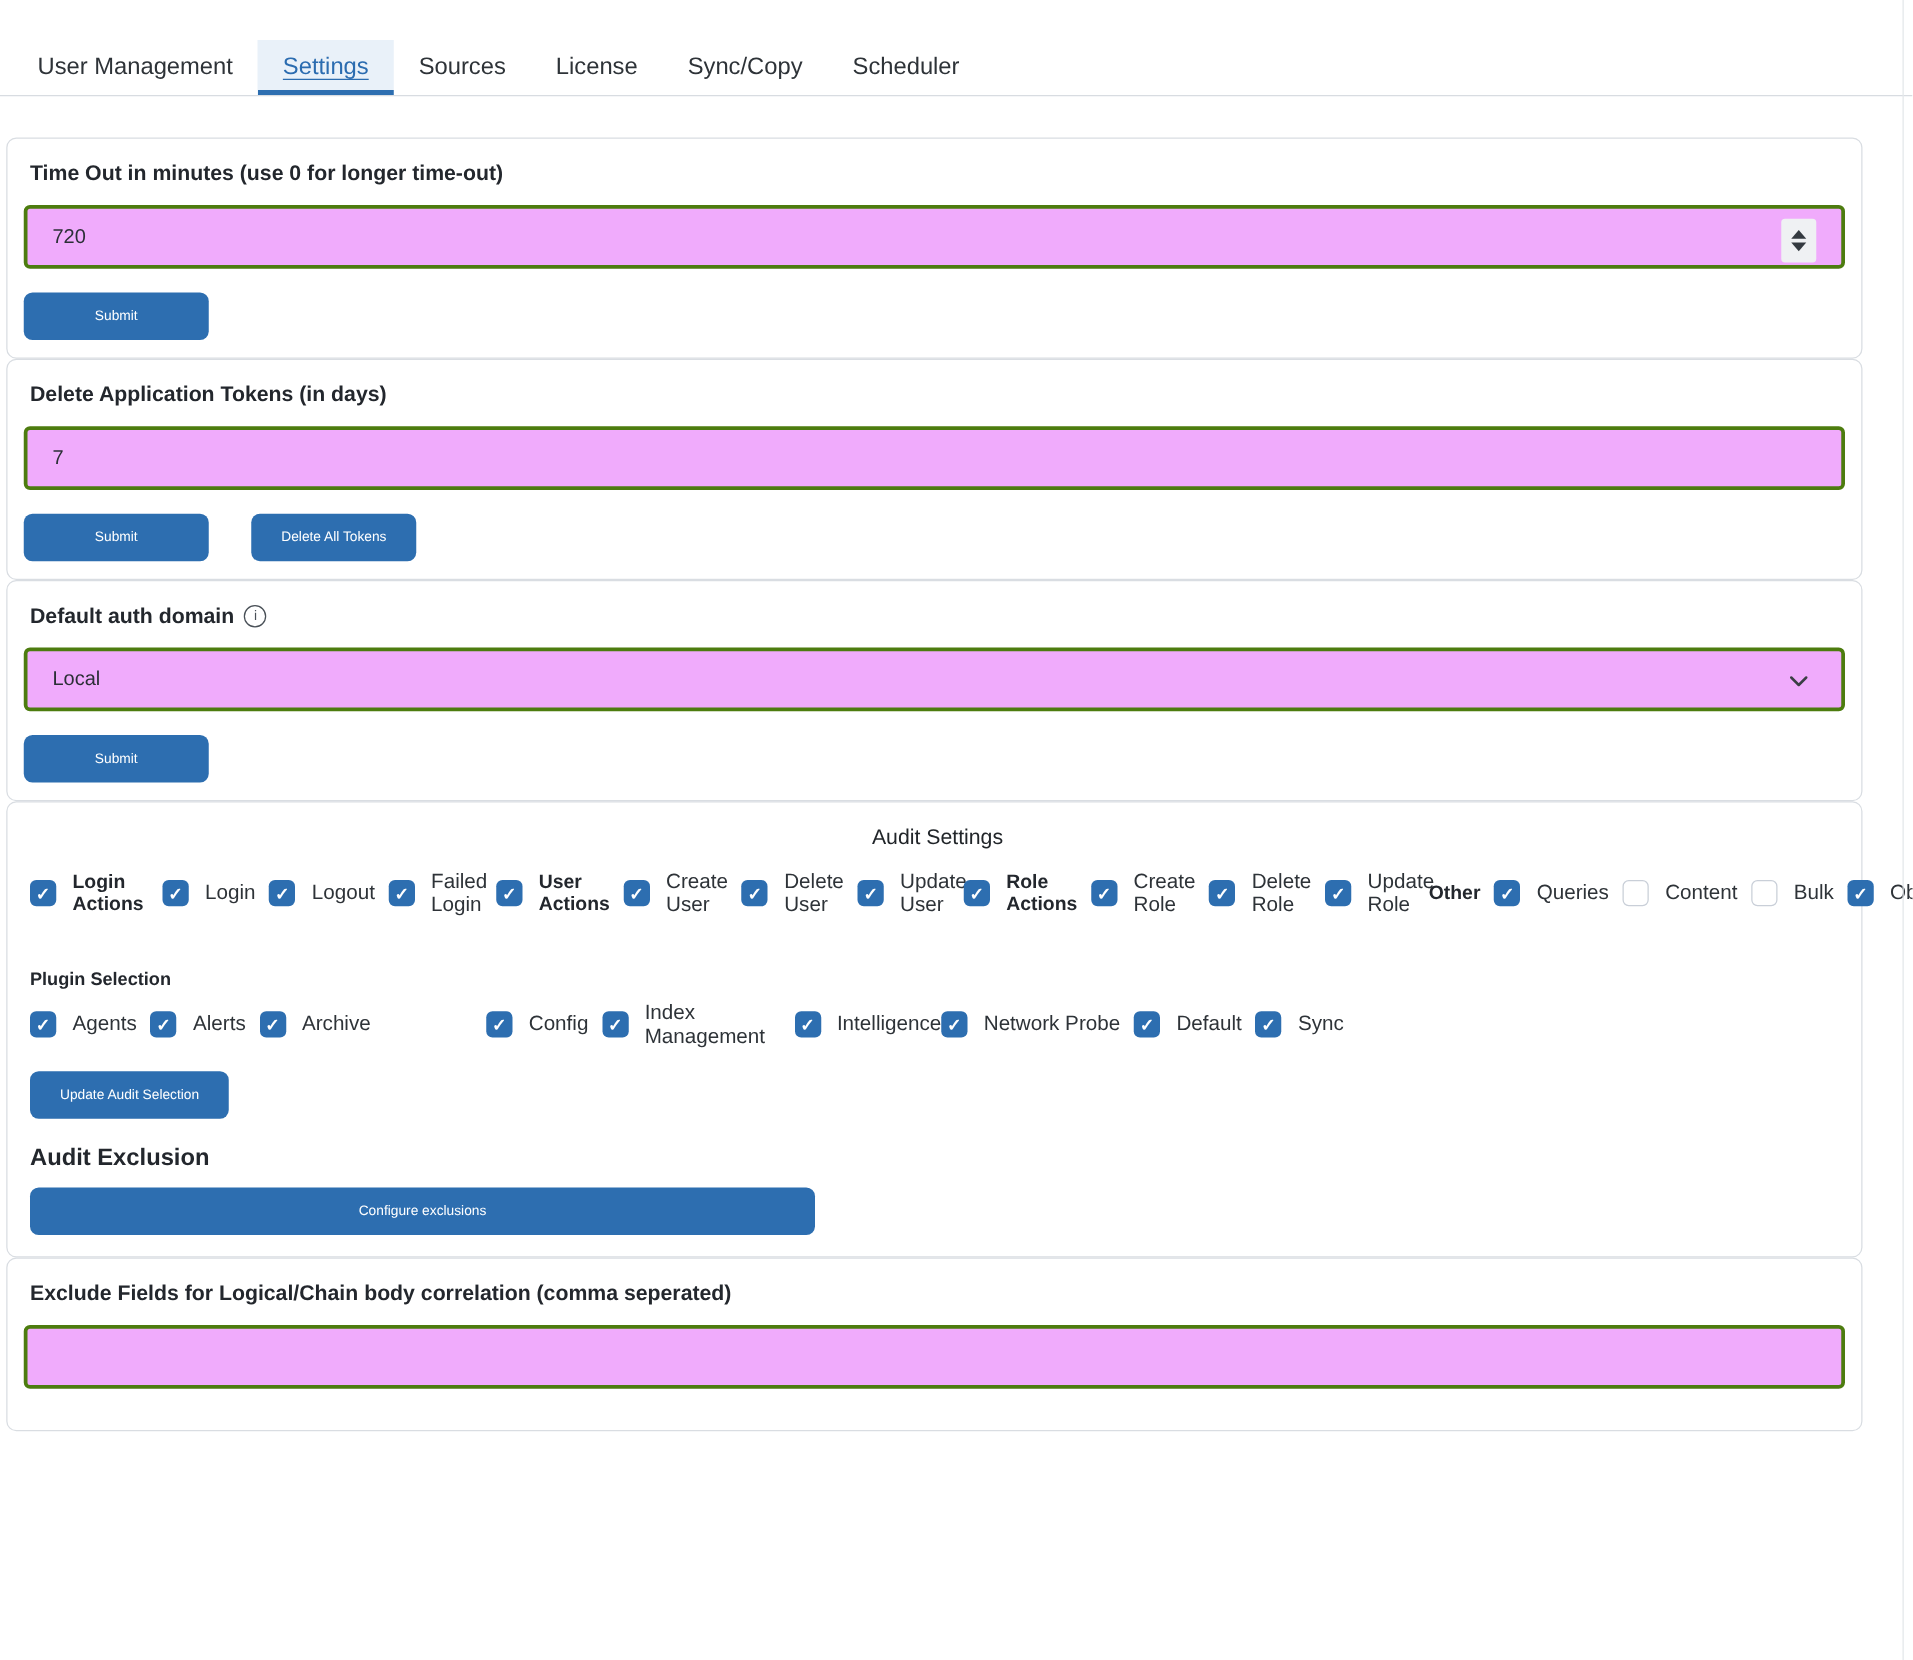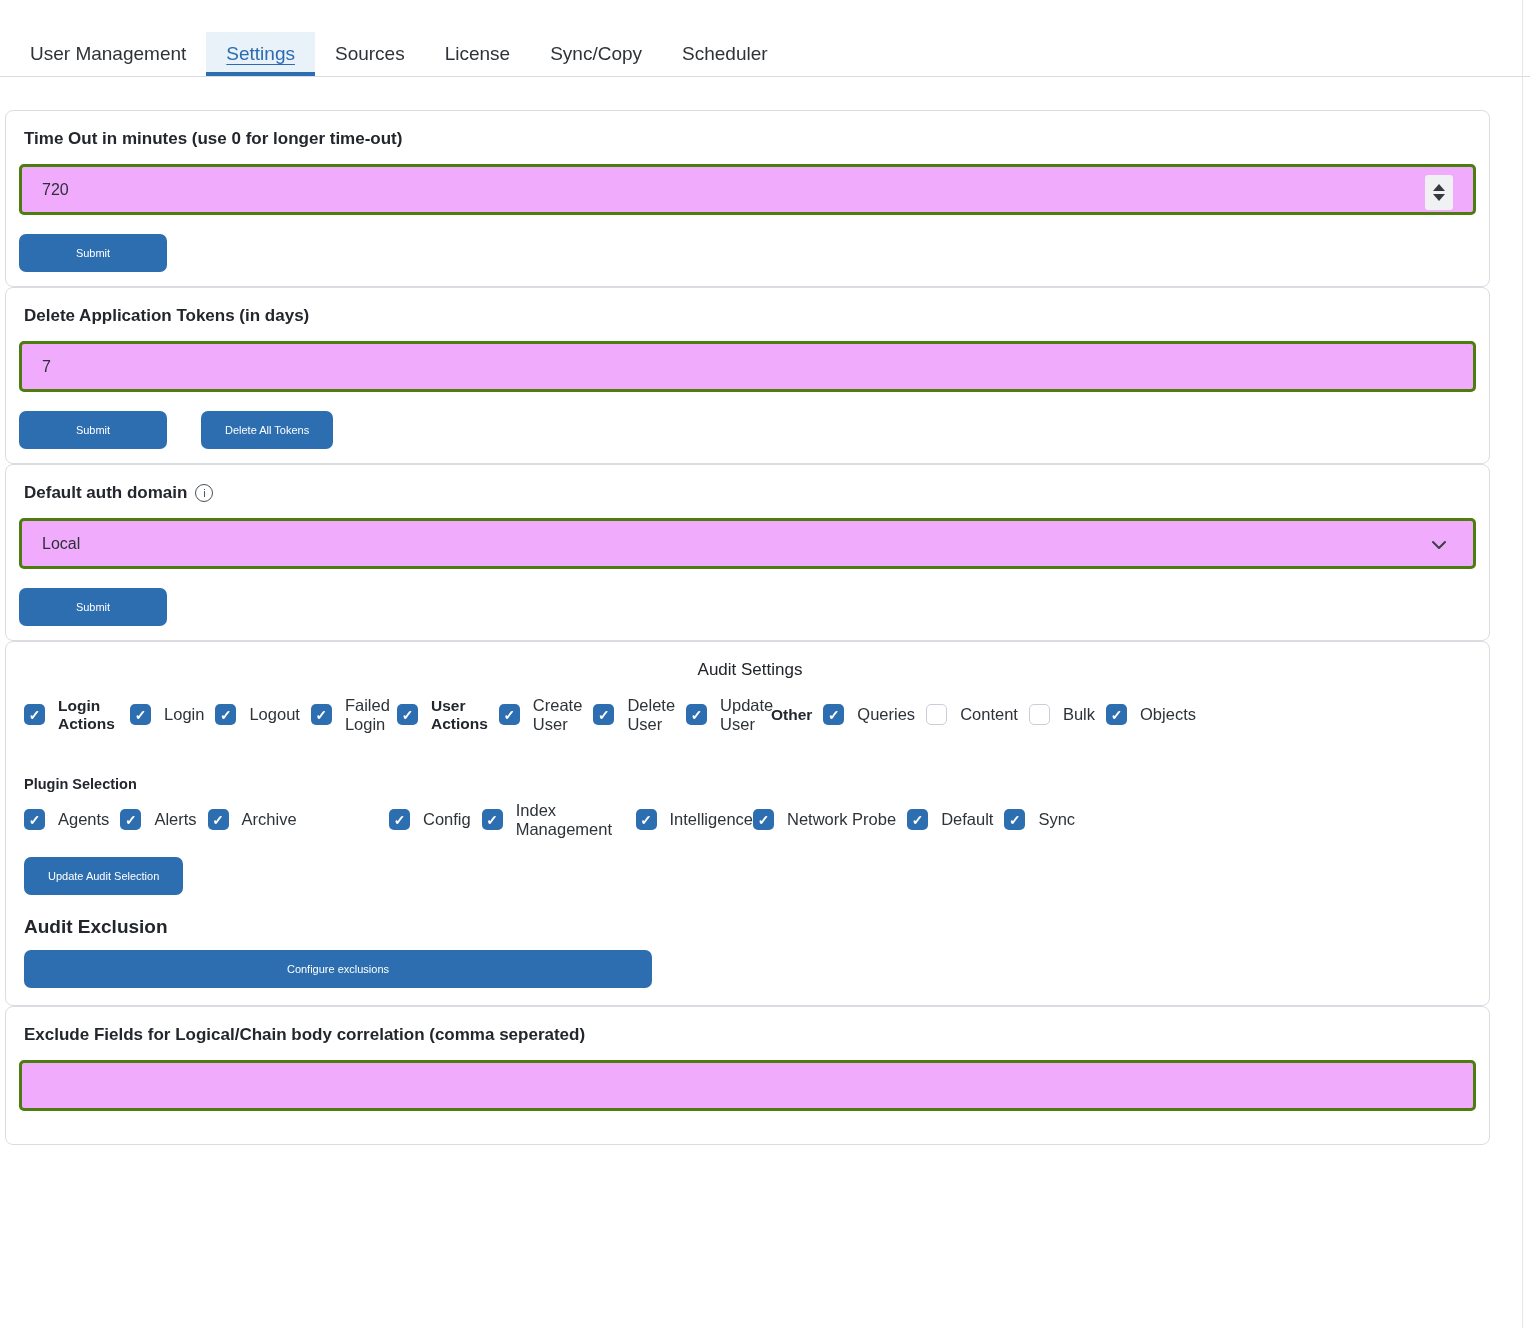--- a/index.html
+++ b/index.html
@@ -183,20 +183,38 @@
         <div class="chk-row">
           <span class="chk"></span>
           <span class="chk-label">Delete User</span>
         </div>
         <div class="chk-row">
           <span class="chk"></span>
           <span class="chk-label">Update User</span>
         </div>
       </div>
 
+      <div class="acol">
+        <div class="chk-row">
+          <span class="chk"></span>
+          <span class="chk-label hdr">Role Actions</span>
+        </div>
+        <div class="chk-row">
+          <span class="chk"></span>
+          <span class="chk-label">Create Role</span>
+        </div>
+        <div class="chk-row">
+          <span class="chk"></span>
+          <span class="chk-label">Delete Role</span>
+        </div>
+        <div class="chk-row">
+          <span class="chk"></span>
+          <span class="chk-label">Update Role</span>
+        </div>
+      </div>
 
       <div class="acol">
         <div class="col-hdr">Other</div>
         <div class="chk-row">
           <span class="chk"></span>
           <span class="chk-label">Queries</span>
         </div>
         <div class="chk-row">
           <span class="chk unchecked"></span>
           <span class="chk-label">Content</span>

